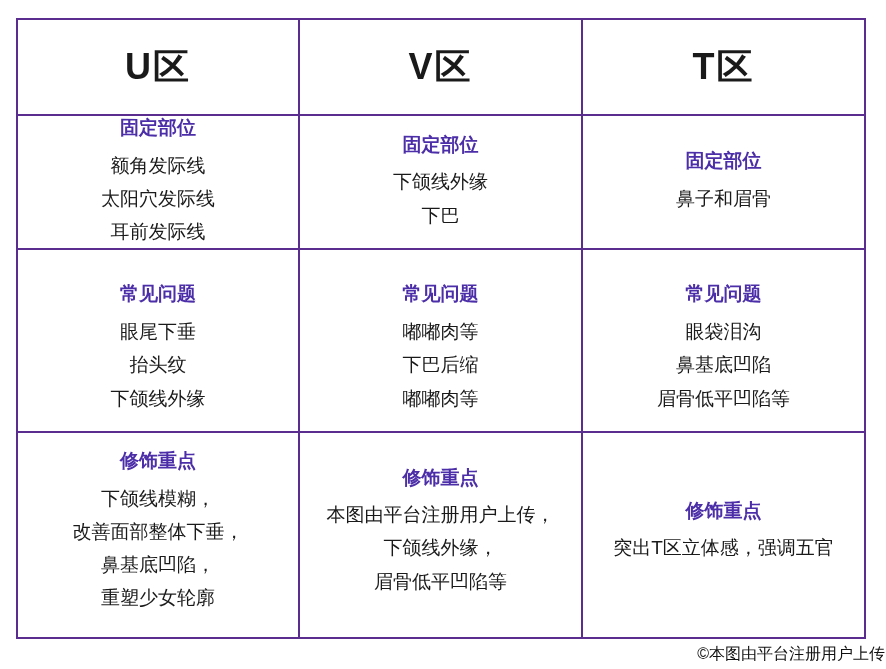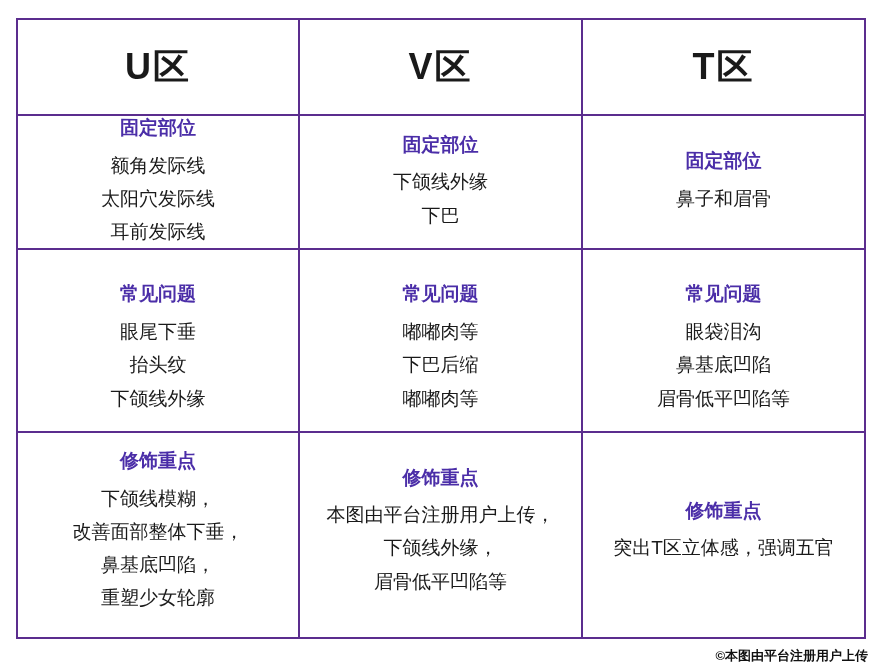--- a/index.html
+++ b/index.html
@@ -67,24 +67,24 @@
     line-height: 1.75;
   }
   .sec-lines div {
     white-space: nowrap;
   }
   .row2 .body-cell { padding-top: 32px; padding-bottom: 16px; }
   .row3 .body-cell { padding-top: 16px; padding-bottom: 22px; }
 
   .watermark {
     position: absolute;
-    right: 18px;
+    right: 1px;
     bottom: 4px;
-    font-size: 13px;
-    font-weight: bold;
+    font-size: 16px;
+    font-weight: normal;
     color: #111111;
     letter-spacing: 0px;
     white-space: nowrap;
   }
 </style>
 </head>
 <body>
 
 <div class="sheet">
 

